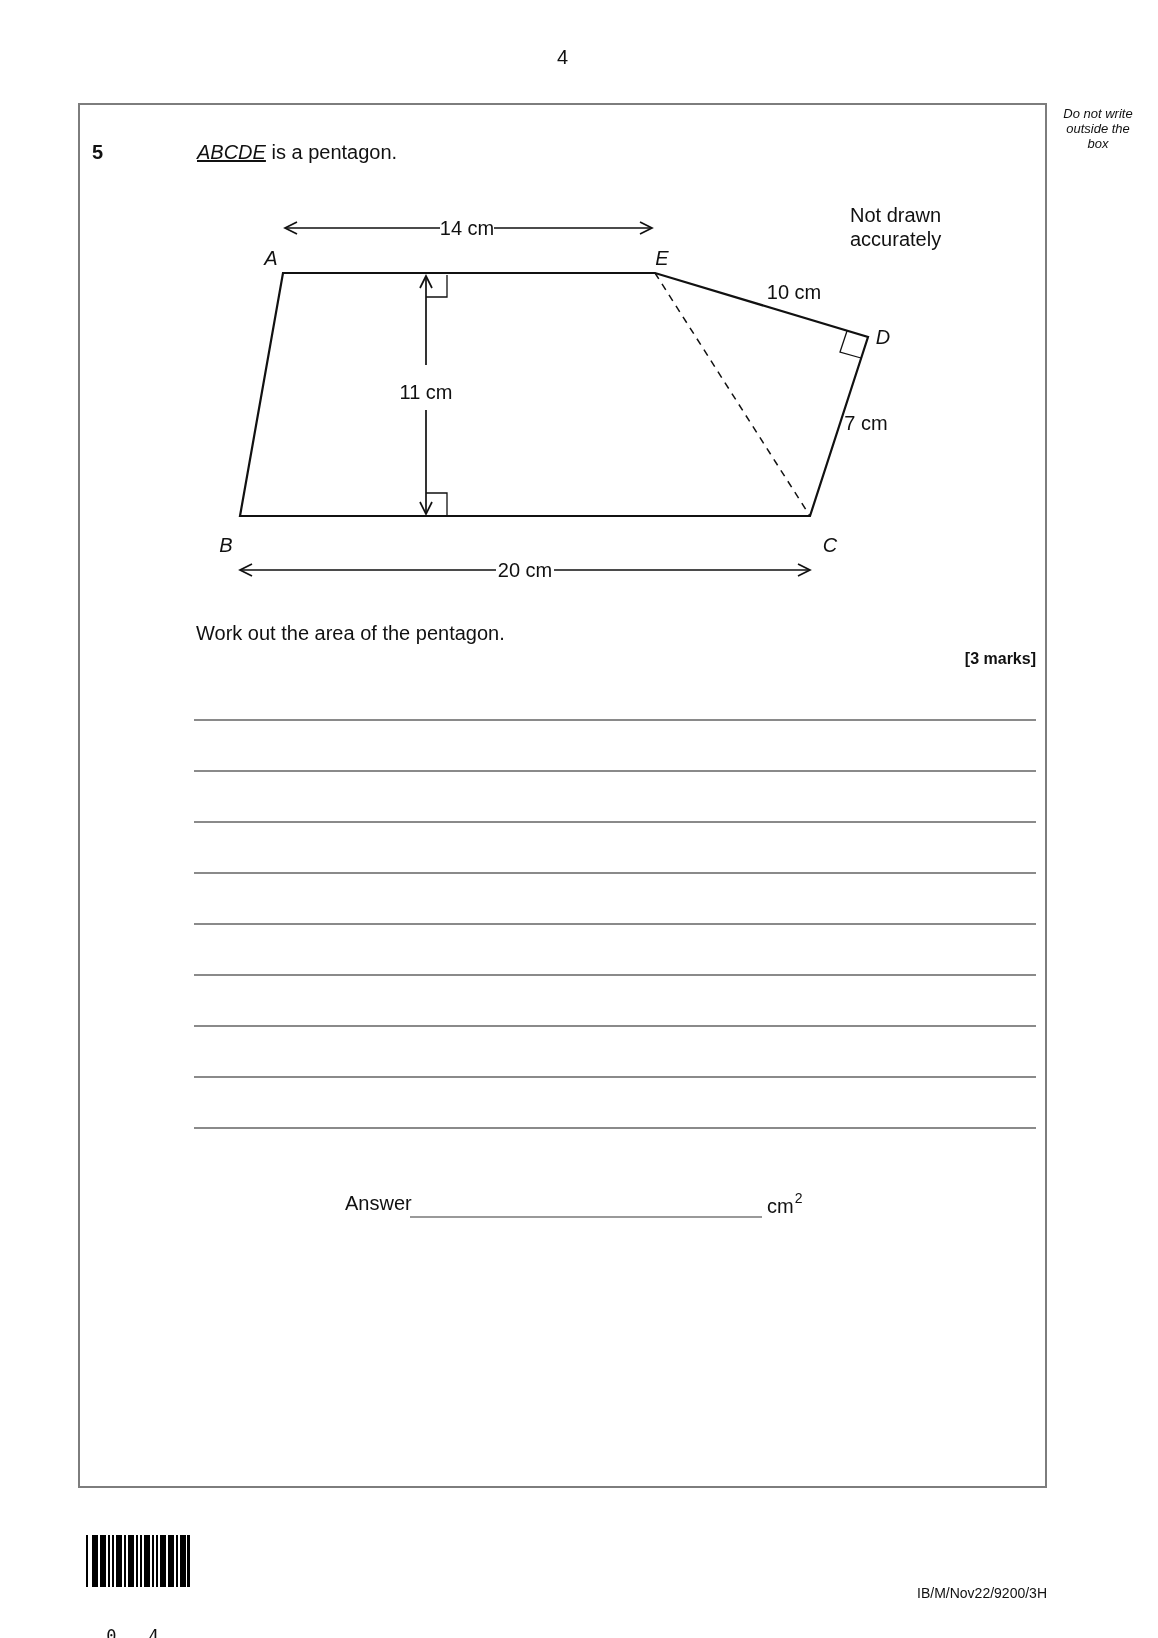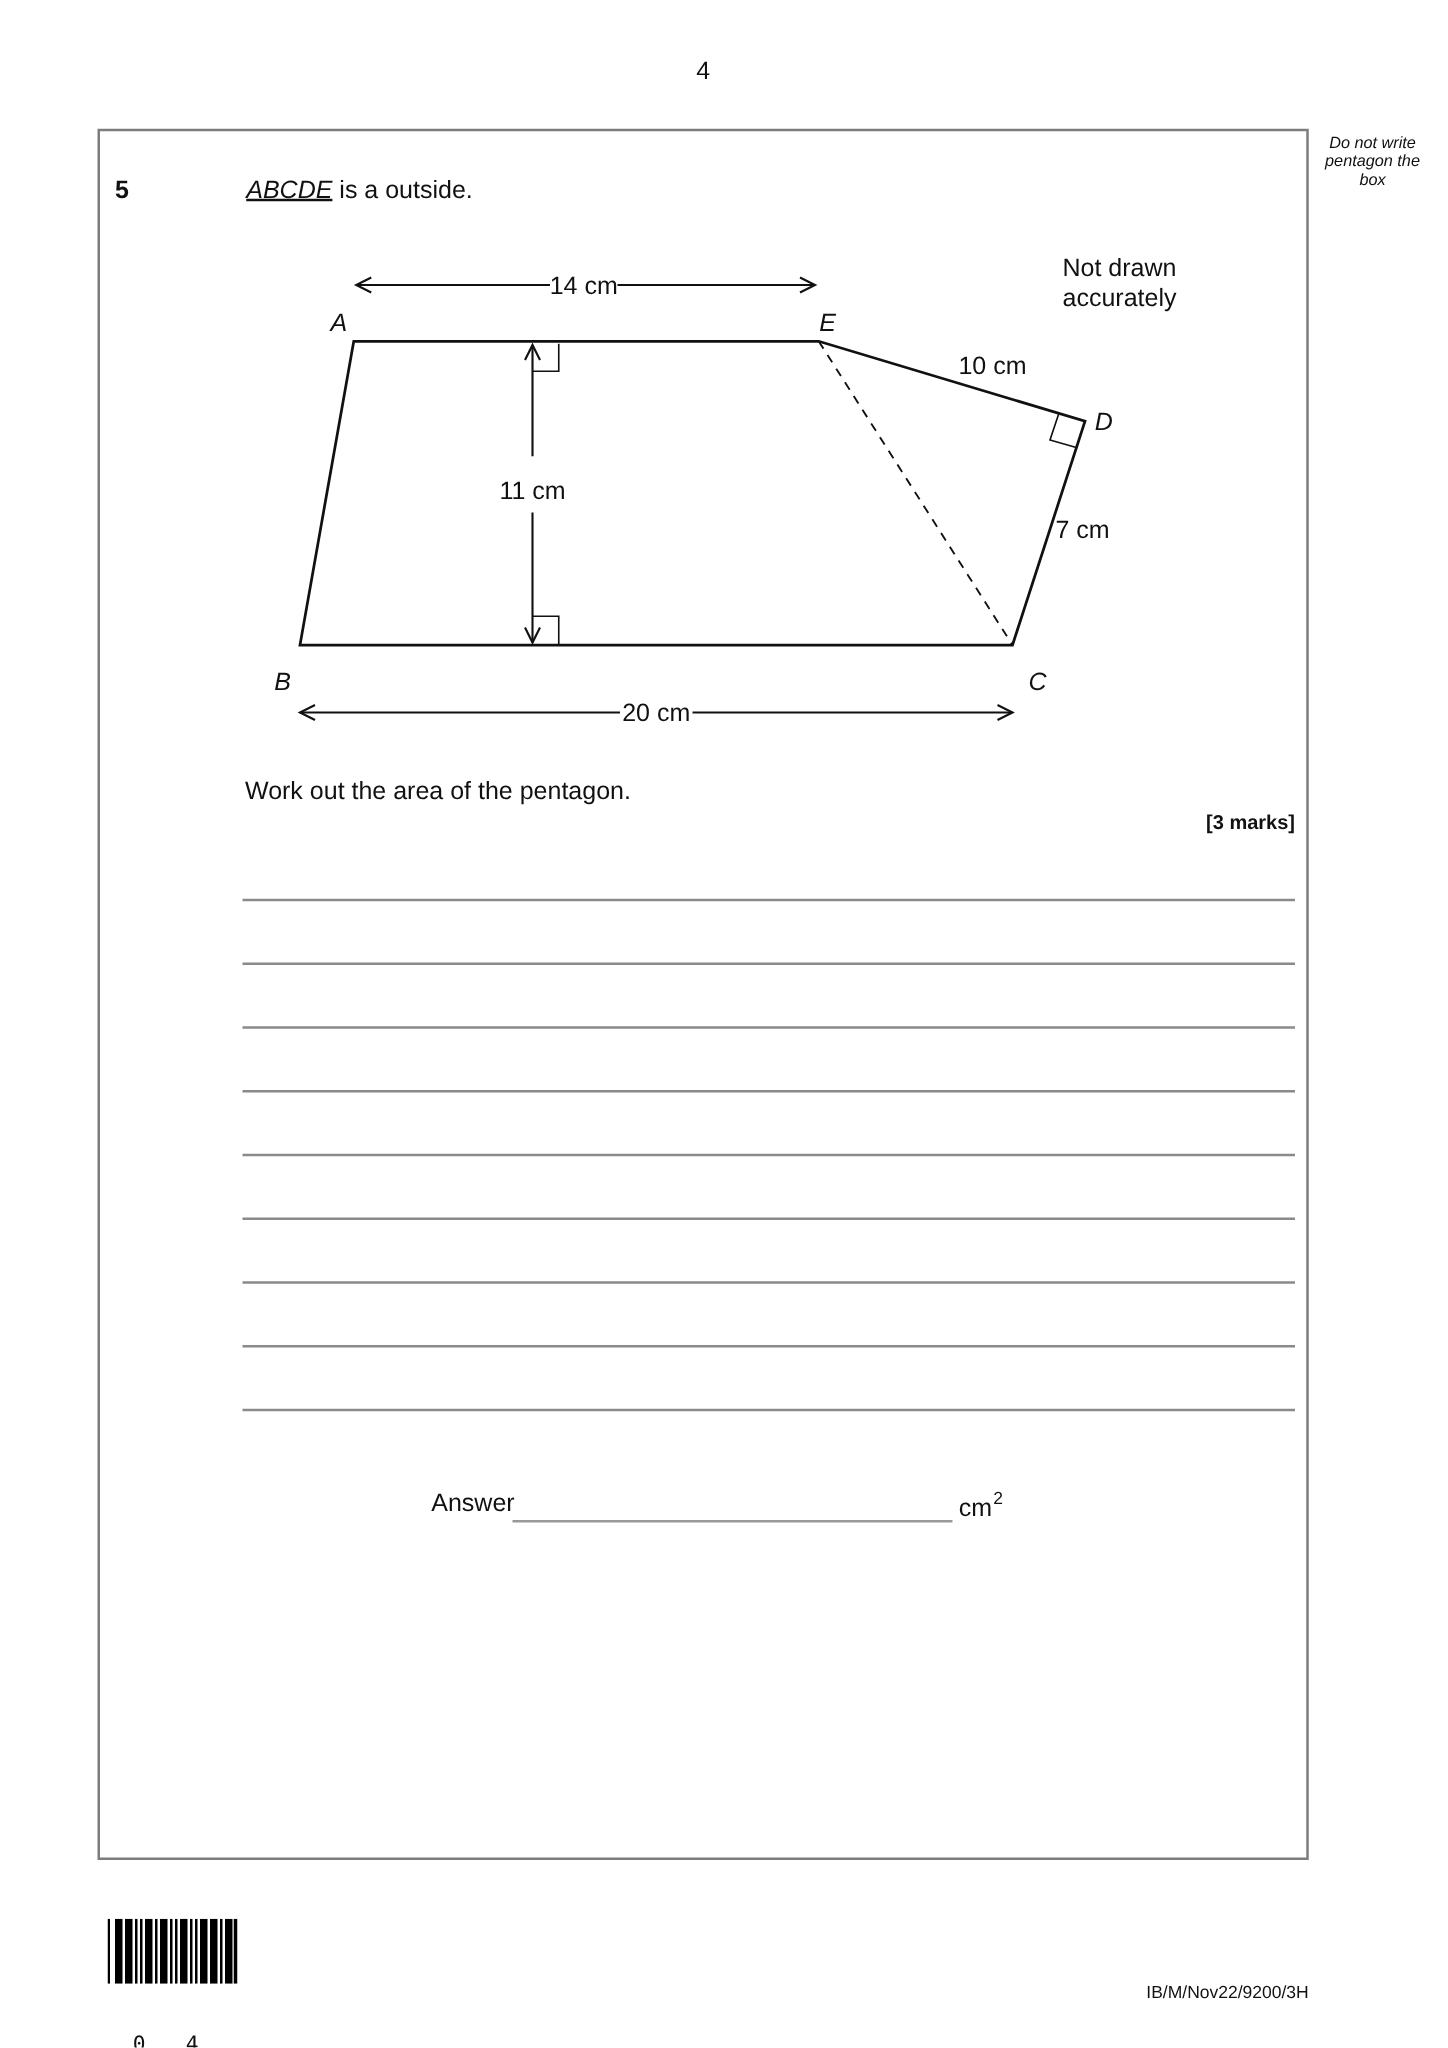--- a/index.html
+++ b/index.html
@@ -43,27 +43,27 @@
 </style>
 </head>
 <body>
 
 <div id="page-number" class="abs">4</div>
 
 <div id="question-box" class="abs"></div>
 
 <div id="margin-note" class="abs">
   <div>Do not write</div>
-  <div>pentagon the</div>
+  <div>outside the</div>
   <div>box</div>
 </div>
 
 <div id="question-number" class="abs">5</div>
 
-<div id="question-intro" class="abs"><span class="it">ABCDE</span><span> is a outside.</span></div>
+<div id="question-intro" class="abs"><span class="it">ABCDE</span><span> is a pentagon.</span></div>
 
 <div id="diagram" class="abs">
   <svg width="740" height="420" viewBox="0 0 740 420">
 
     <path d="M113,83 L485,83 L698,147 L640,326 L70,326 Z" fill="none" stroke="#111" stroke-width="2.2" stroke-linejoin="miter"></path>
 
     <path d="M485,83 L640,326" fill="none" stroke="#111" stroke-width="1.5" stroke-dasharray="7 6"></path>
 
     <g stroke="#111" stroke-width="1.7" fill="none">
       <path d="M115,38 H270 M324,38 H482"></path>

